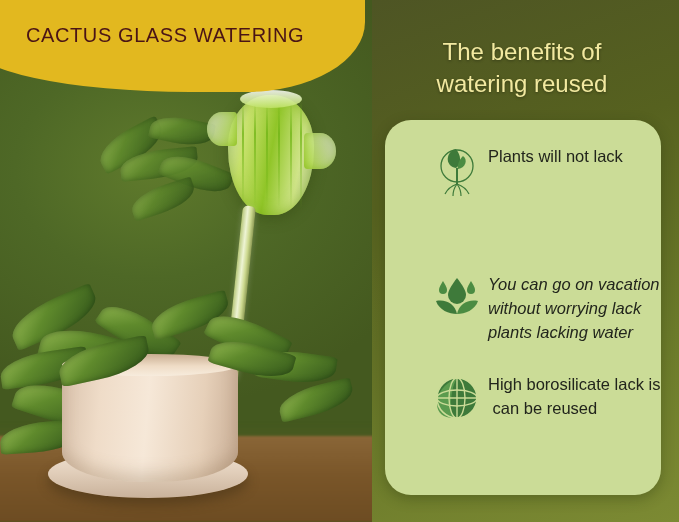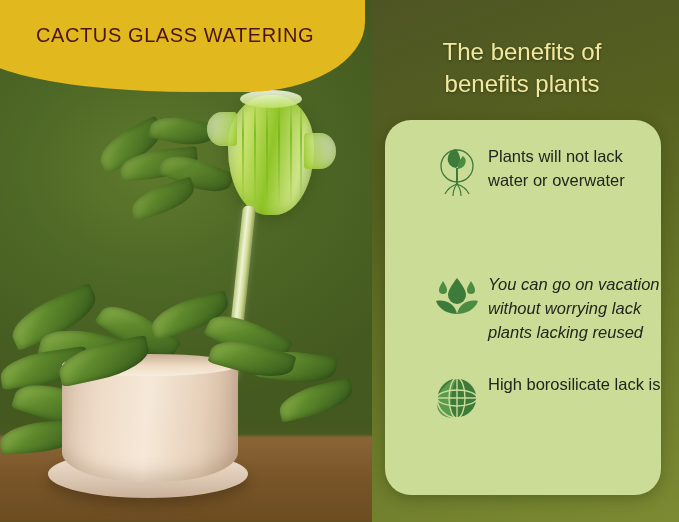--- a/index.html
+++ b/index.html
@@ -104,21 +104,21 @@
   #banner{
     position:absolute;left:-30px;top:-40px;width:395px;height:132px;
     background:#e2b81f;
     border-bottom-right-radius:120px 70px;
     border-bottom-left-radius:220px 48px;
   }
   #bannerTitle{
     position:absolute;left:26px;top:20px;width:320px;
     color:#4a1416;font-size:20px;line-height:30px;letter-spacing:.6px;
   }
-  #bannerTitle span{display:block;margin-left:10px;}
+  #bannerTitle span{display:block;}
 
   
   #heading{
     position:absolute;left:372px;top:36px;width:300px;
     text-align:center;color:#f2e9a0;
     font-size:24px;line-height:32px;
     text-shadow:0 1px 3px rgba(0,0,0,.35);
   }
   #heading span{display:block;}
 
@@ -190,72 +190,72 @@
     <div class="leaf" style="left:210px;top:344px;width:84px;height:30px;transform:rotate(16deg)"></div>
   </div>
 
   <div id="banner"></div>
   <div id="bannerTitle">
     <span>CACTUS GLASS WATERING</span>
   </div>
 
   <div id="heading">
     <span>The benefits of</span>
-    <span>benefits plants</span>
+    <span>watering reused</span>
   </div>
 
   <div id="panel">
 
     <div class="benefit" id="b1">
       <div class="ic">
         <svg width="46" height="52" viewBox="0 0 46 52">
           <circle cx="23" cy="20" r="16" fill="none" stroke="#3E7A3A" stroke-width="1.3"></circle>
           <path d="M22 22 C10 20 12 5 22 3 C27 9 28 18 22 22 Z" fill="#3E7A3A"></path>
           <path d="M24 23 C32 22 34 13 29 10 C25 14 23 19 24 23 Z" fill="#4B8C42"></path>
           <path d="M23 22 L23 38" stroke="#3E7A3A" stroke-width="2" fill="none"></path>
           <path d="M23 38 C17 40 13 44 11 48" stroke="#3E7A3A" stroke-width="1.2" fill="none"></path>
           <path d="M23 38 C20 42 19 46 19 50" stroke="#3E7A3A" stroke-width="1.2" fill="none"></path>
           <path d="M23 38 C26 42 27 46 27 50" stroke="#3E7A3A" stroke-width="1.2" fill="none"></path>
           <path d="M23 38 C29 40 33 44 35 48" stroke="#3E7A3A" stroke-width="1.2" fill="none"></path>
         </svg>
       </div>
       <div class="tx">
         <span>Plants will not lack</span>
-        <span>water or overwater</span>
       </div>
     </div>
 
     <div class="benefit" id="b2">
       <div class="ic">
         <svg width="48" height="46" viewBox="0 0 48 46">
           <path d="M24 4 C30 12 33 17 33 21 A9 9 0 0 1 15 21 C15 17 18 12 24 4 Z" fill="#3E7A3A"></path>
           <path d="M10 7 C13 12 14 14 14 16 A4 4 0 0 1 6 16 C6 14 7 12 10 7 Z" fill="#4B8C42"></path>
           <path d="M38 7 C41 12 42 14 42 16 A4 4 0 0 1 34 16 C34 14 35 12 38 7 Z" fill="#4B8C42"></path>
           <path d="M24 40 C16 40 6 36 3 27 C13 25 22 30 24 40 Z" fill="#3E7A3A"></path>
           <path d="M24 40 C32 40 42 36 45 27 C35 25 26 30 24 40 Z" fill="#4B8C42"></path>
         </svg>
       </div>
       <div class="tx">
         <span>You can go on vacation</span>
         <span>without worrying lack</span>
-        <span>plants lacking reused</span>
+        <span>plants lacking water</span>
       </div>
     </div>
 
     <div class="benefit" id="b3">
       <div class="ic">
         <svg width="48" height="48" viewBox="0 0 48 48">
           <circle cx="24" cy="24" r="20" fill="#3E7A3A"></circle>
           <path d="M24 4 C10 10 4 20 4 30 C4 39 11 44 20 44 C16 32 18 14 24 4 Z" fill="#5B9B4E"></path>
           <circle cx="24" cy="24" r="20" fill="none" stroke="#CBDC97" stroke-width="1.6"></circle>
           <ellipse cx="24" cy="24" rx="20" ry="8" fill="none" stroke="#CBDC97" stroke-width="1.4"></ellipse>
           <ellipse cx="24" cy="24" rx="8" ry="20" fill="none" stroke="#CBDC97" stroke-width="1.4"></ellipse>
           <line x1="4" y1="24" x2="44" y2="24" stroke="#CBDC97" stroke-width="1.4"></line>
           <line x1="24" y1="4" x2="24" y2="44" stroke="#CBDC97" stroke-width="1.4"></line>
         </svg>
       </div>
       <div class="tx">
         <span>High borosilicate lack is</span>
+        <span style="white-space:pre"> can be reused</span>
       </div>
     </div>
 
   </div>
 </div>
 
 </body></html>

